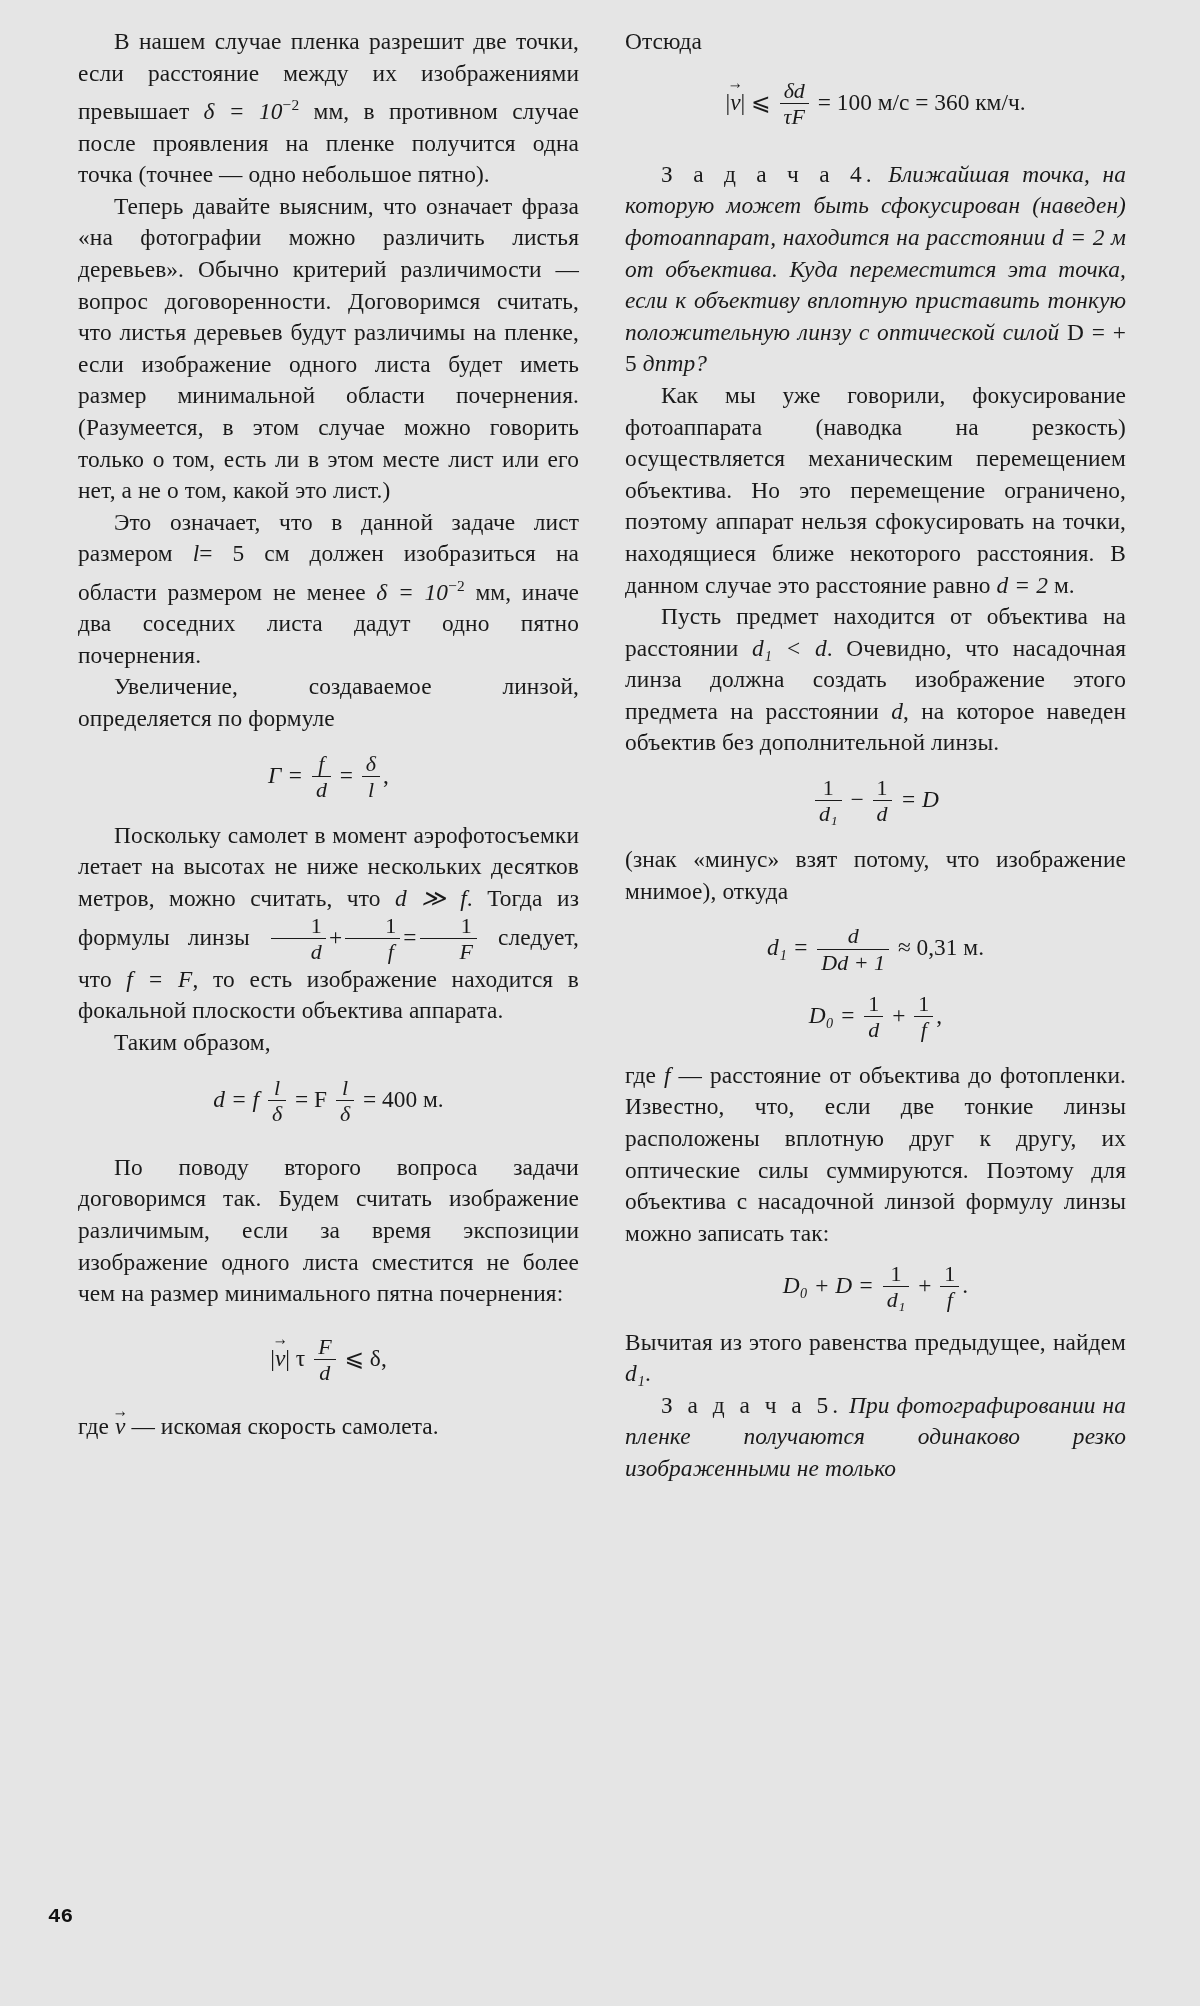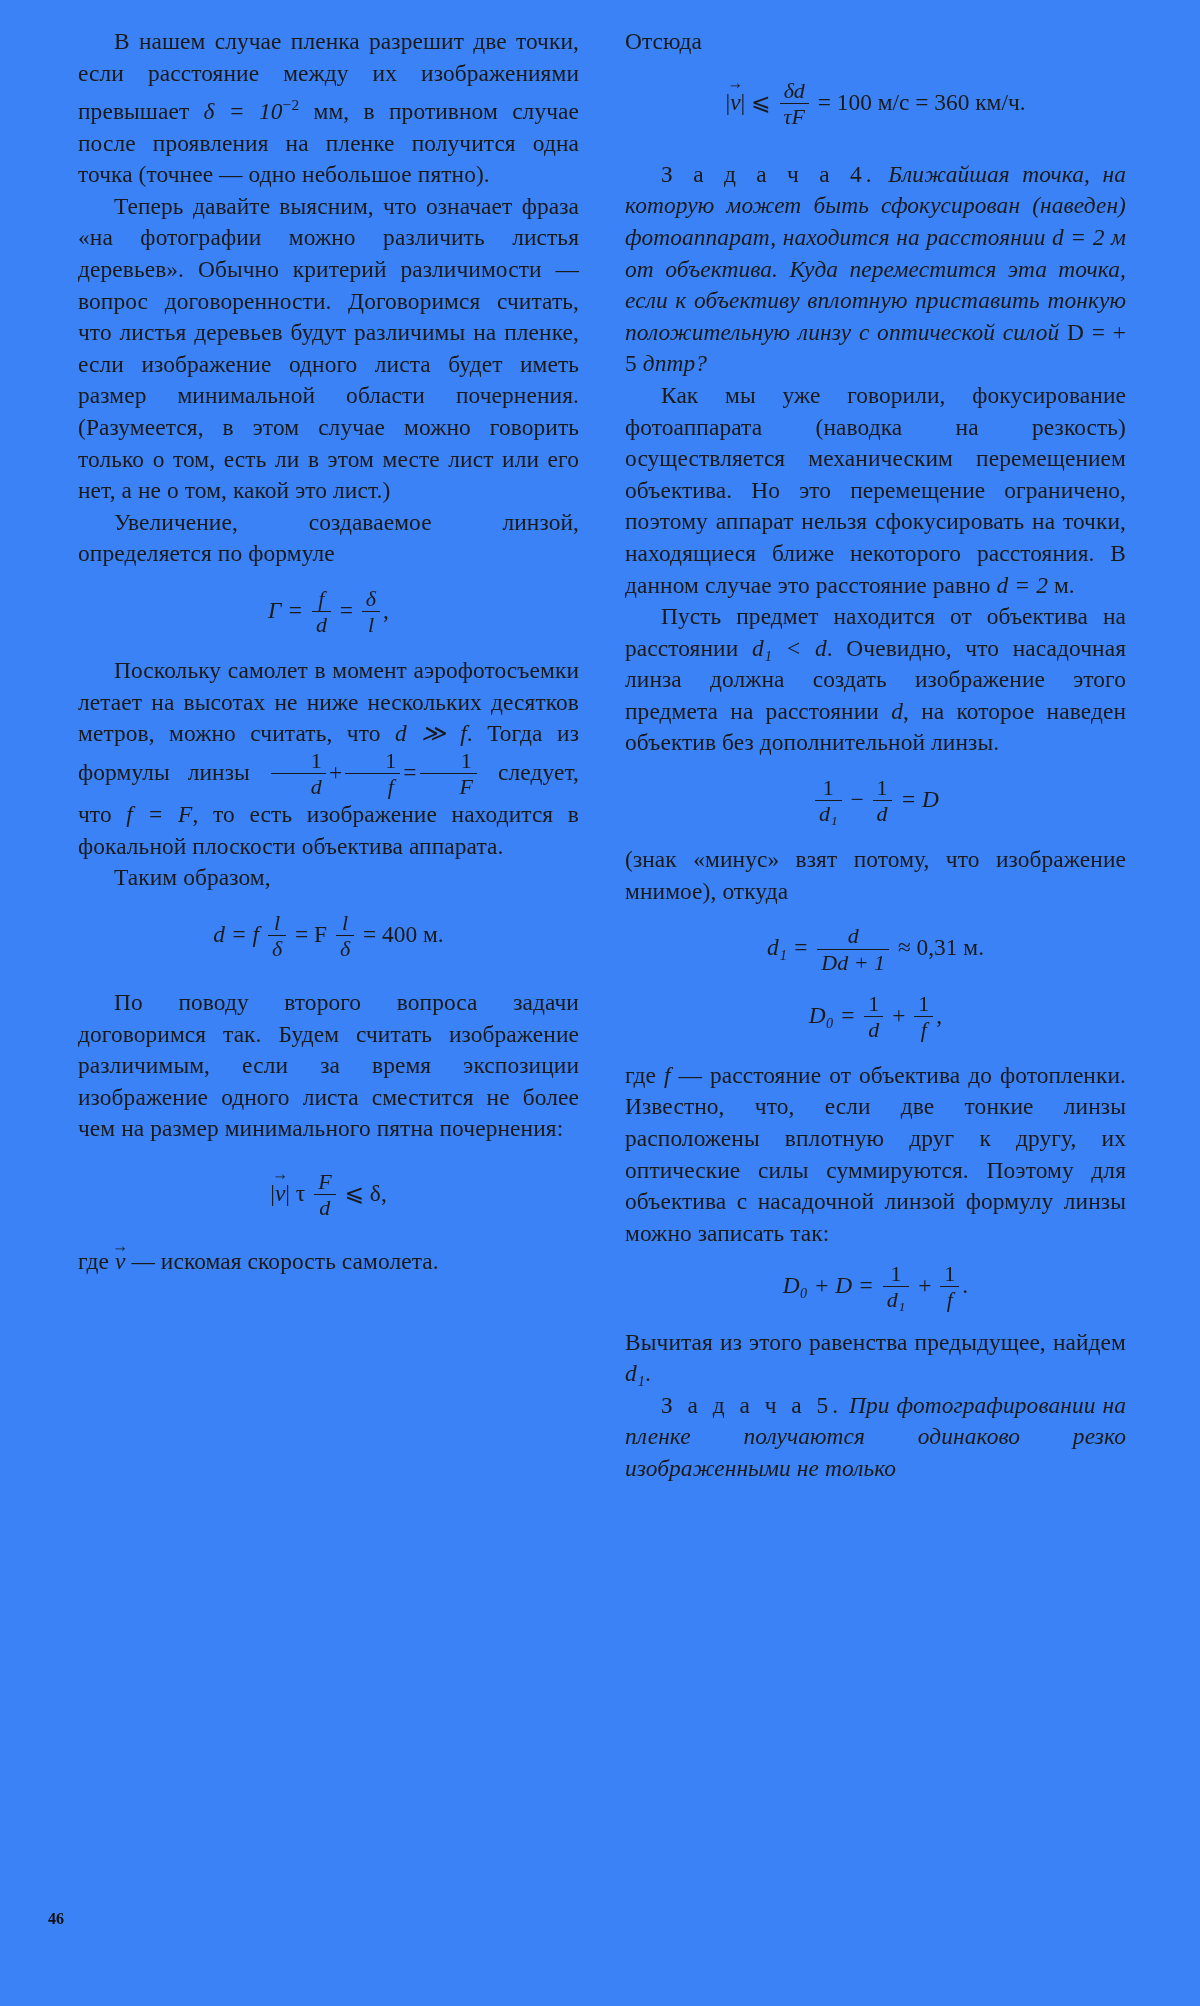--- a/index.html
+++ b/index.html
@@ -12,21 +12,21 @@
     height: 2006px;
     font-family: "Liberation Serif", serif;
     color: #1a1a1a;
     position: relative;
     overflow: hidden;
   }
   .page {
     width: 1200px;
     height: 2006px;
     position: relative;
-    background: #3b82f6;
+    background: #e5e5e5;
     padding: 0;
     box-sizing: border-box;
   }
   .columns {
     position: absolute;
     top: 26px;
     left: 78px;
     width: 1048px;
     height: 1850px;
     display: flex;
@@ -102,23 +102,23 @@
     font-style: normal;
   }
   sup.sm {
     font-size: 0.66em;
     vertical-align: super;
   }
   .pagenum {
     position: absolute;
     left: 48px;
     bottom: 78px;
-    font-family: Liberation Serif, serif;
+    font-family: Liberation Mono, monospace;
     font-weight: bold;
-    font-size: 16px;
+    font-size: 21px;
     color: #111;
   }
   .sp-wide {
     letter-spacing: 4px;
   }
   .nowrap { white-space: nowrap; }
 </style>
 </head>
 <body>
 
@@ -128,20 +128,26 @@
     <div class="col">
 
       <p class="indent">
         <span>В нашем случае пленка разрешит две точки, если расстояние между их изображениями превышает</span>
         <span class="nowrap"><i>δ = 10</i><sup class="sm">−2</sup></span>
         <span>мм, в противном случае после проявления на пленке получится одна точка (точнее — одно небольшое пятно).</span>
       </p>
 
       <p class="indent">Теперь давайте выясним, что означает фраза «на фотографии можно различить листья деревьев». Обычно критерий различимости — вопрос договоренности. Договоримся считать, что листья деревьев будут различимы на пленке, если изображение одного листа будет иметь размер минимальной области почернения. (Разумеется, в этом случае можно говорить только о том, есть ли в этом месте лист или его нет, а не о том, какой это лист.)</p>
 
+      <p class="indent">
+        <span>Это означает, что в данной задаче лист размером</span>
+        <i>l</i><span>= 5 см должен изобразиться на области размером не менее</span>
+        <span class="nowrap"><i>δ = 10</i><sup class="sm">−2</sup></span>
+        <span>мм, иначе два соседних листа дадут одно пятно почернения.</span>
+      </p>
 
       <p class="indent">Увеличение, создаваемое линзой, определяется по формуле</p>
 
       <div class="formula">
         <i>Γ =</i>
         <span class="frac">
           <span class="num it">f</span>
           <span class="den it">d</span>
         </span>
         <span>=</span>

